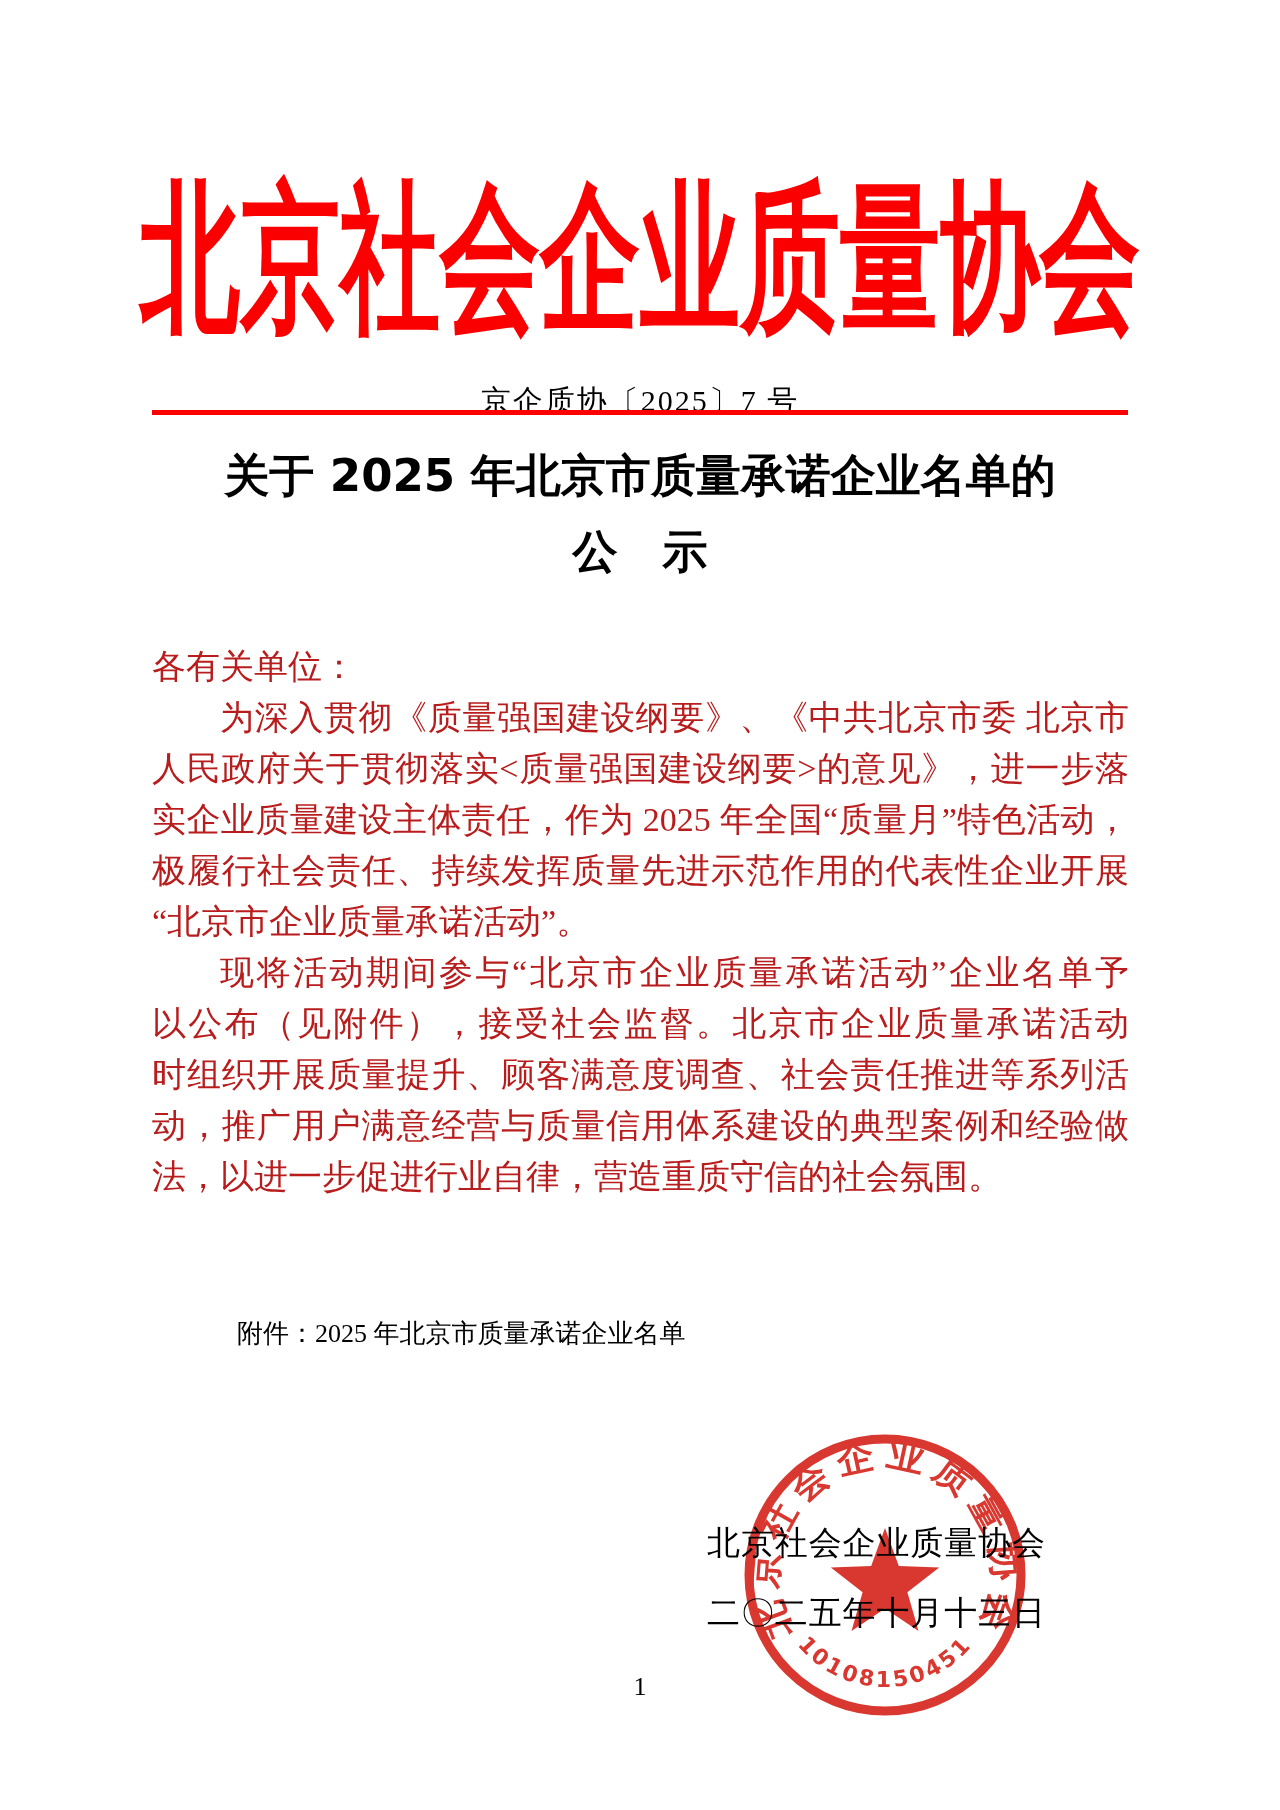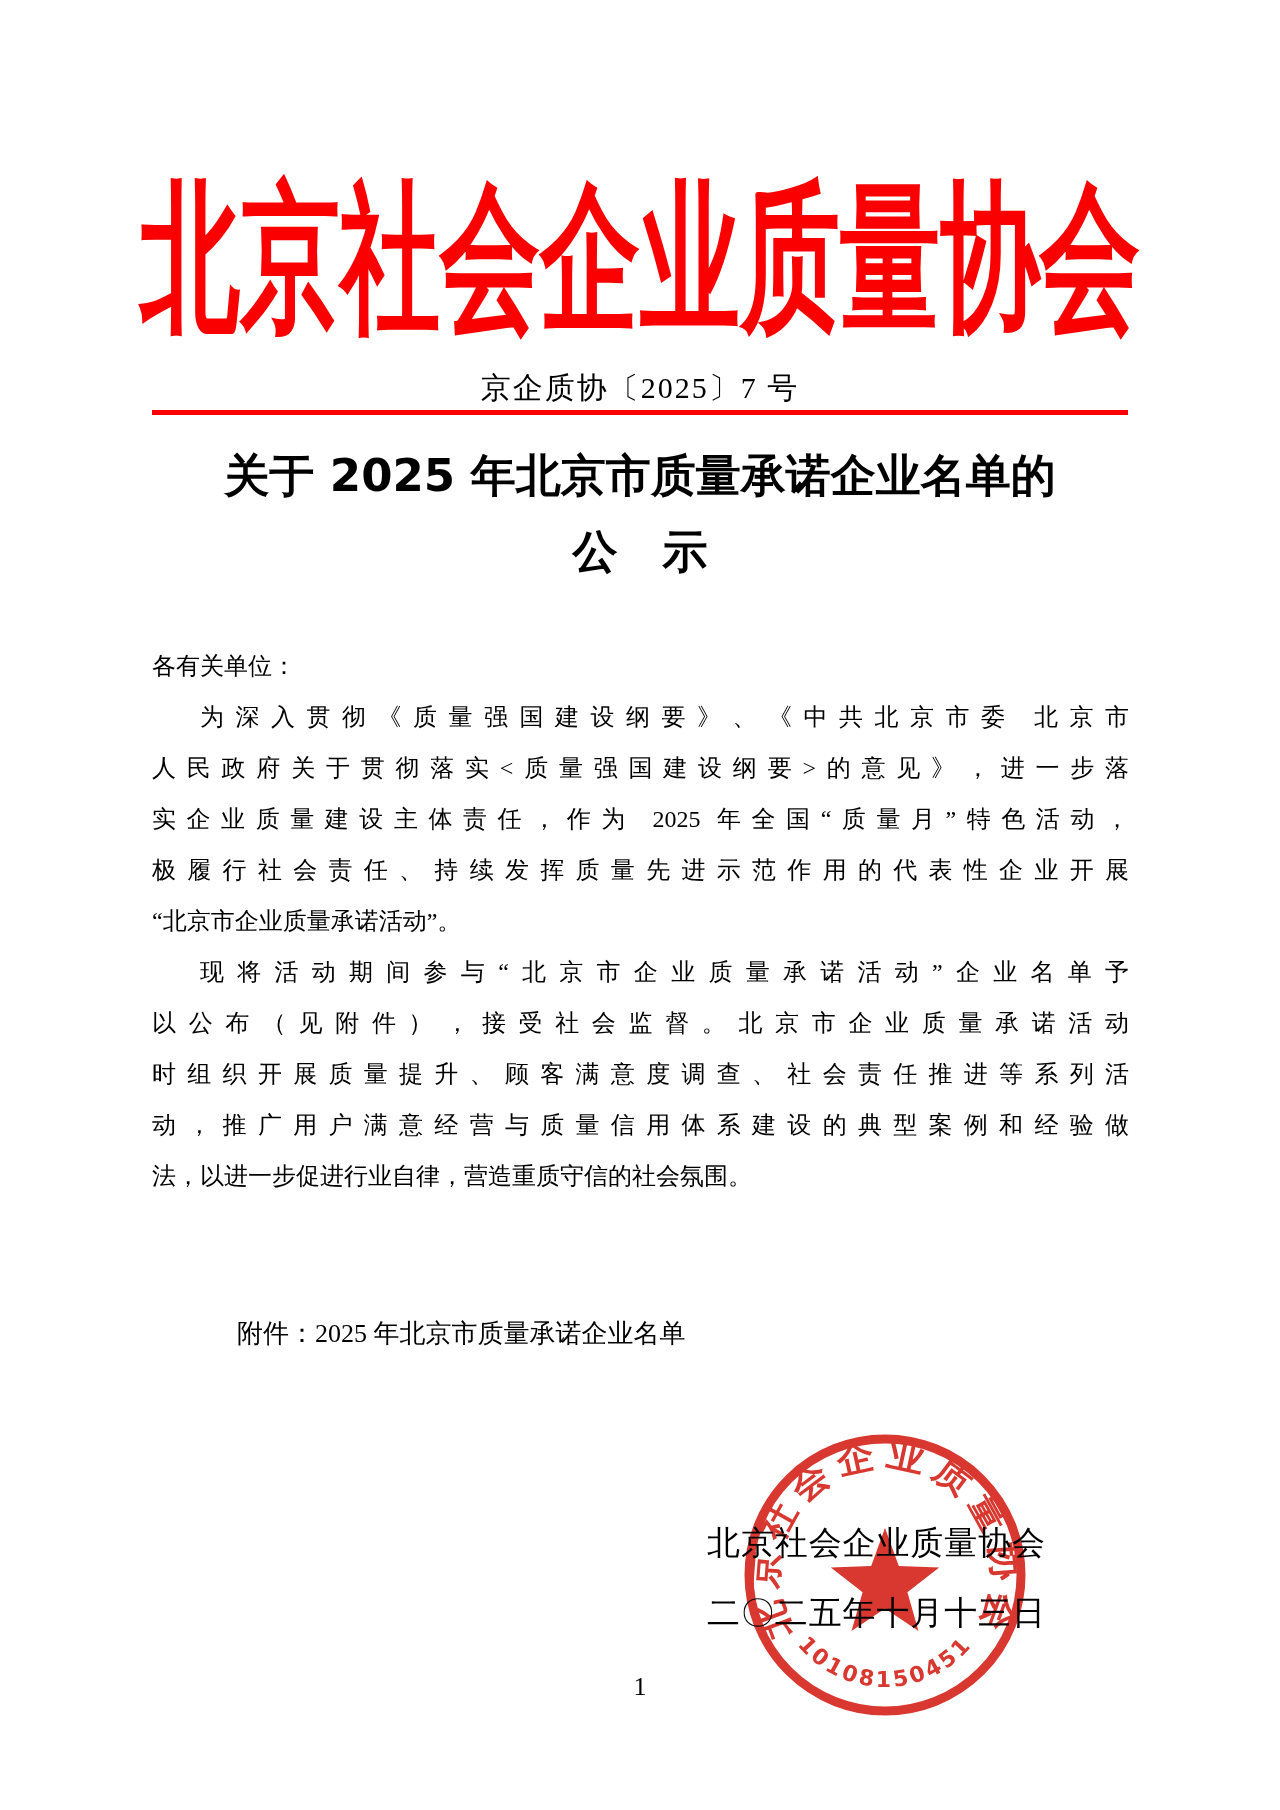--- a/index.html
+++ b/index.html
@@ -28,21 +28,21 @@
     text-align-last: justify;
     transform: scaleY(1.62);
     transform-origin: 50% 0;
     white-space: nowrap;
   }
 
   
   .doc-number {
     position: absolute;
     left: 0;
-    top: 368px;
+    top: 381px;
     width: 1280px;
     text-align: center;
     font-size: 30px;
     color: #000000;
     letter-spacing: 2px;
   }
 
   
   .red-rule {
     position: absolute;
@@ -66,23 +66,23 @@
   }
   .doc-title-1 { top: 446px; }
   .doc-title-2 { top: 522px; font-family: Liberation Serif, serif; }
 
   
   .body-text {
     position: absolute;
     left: 152px;
     top: 641px;
     width: 977px;
-    font-size: 24px;
+    font-size: 34px;
     line-height: 51px;
-    color: #000000;
+    color: #b91c1c;
   }
   .line { text-align: justify; text-align-last: justify; }
   .line.noj { text-align: left; text-align-last: left; }
   .line.ind { text-indent: 2em; }
 
   
   .attachment {
     position: absolute;
     left: 237px;
     top: 1316px;

